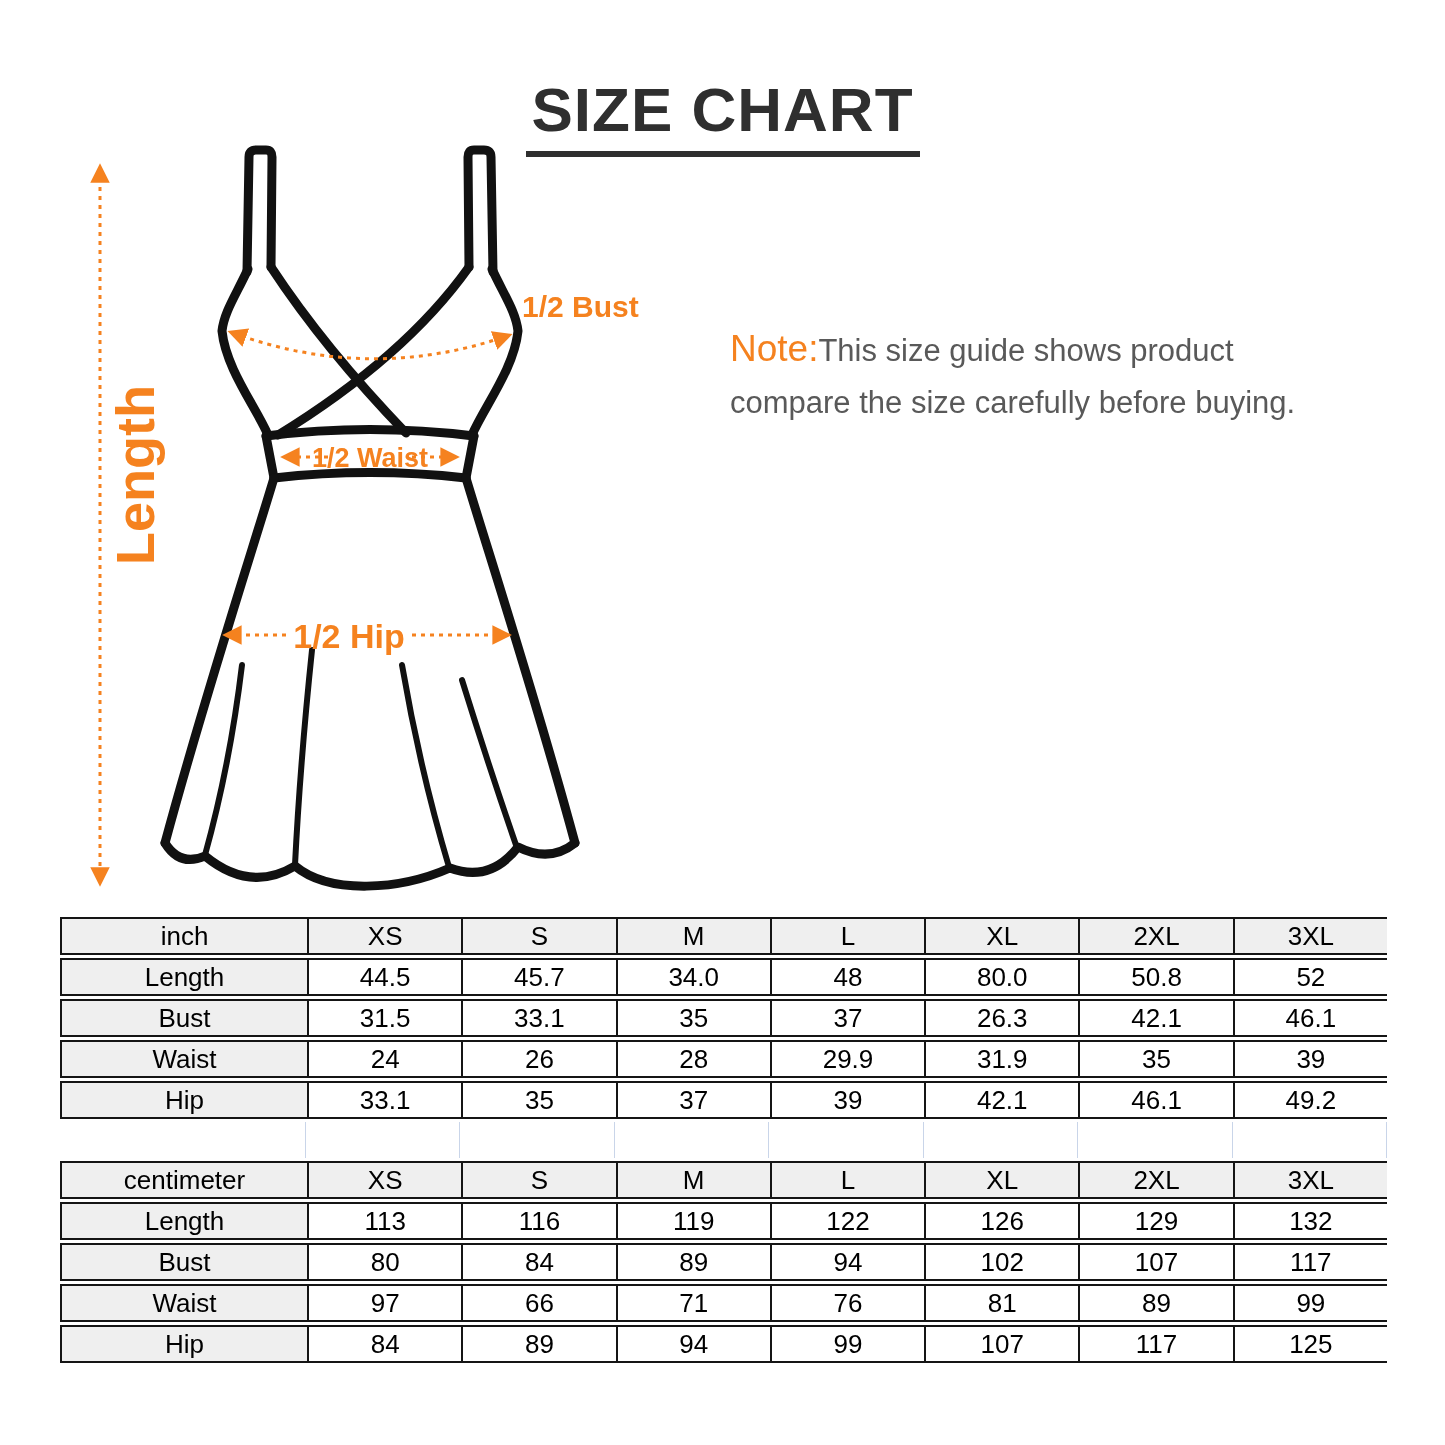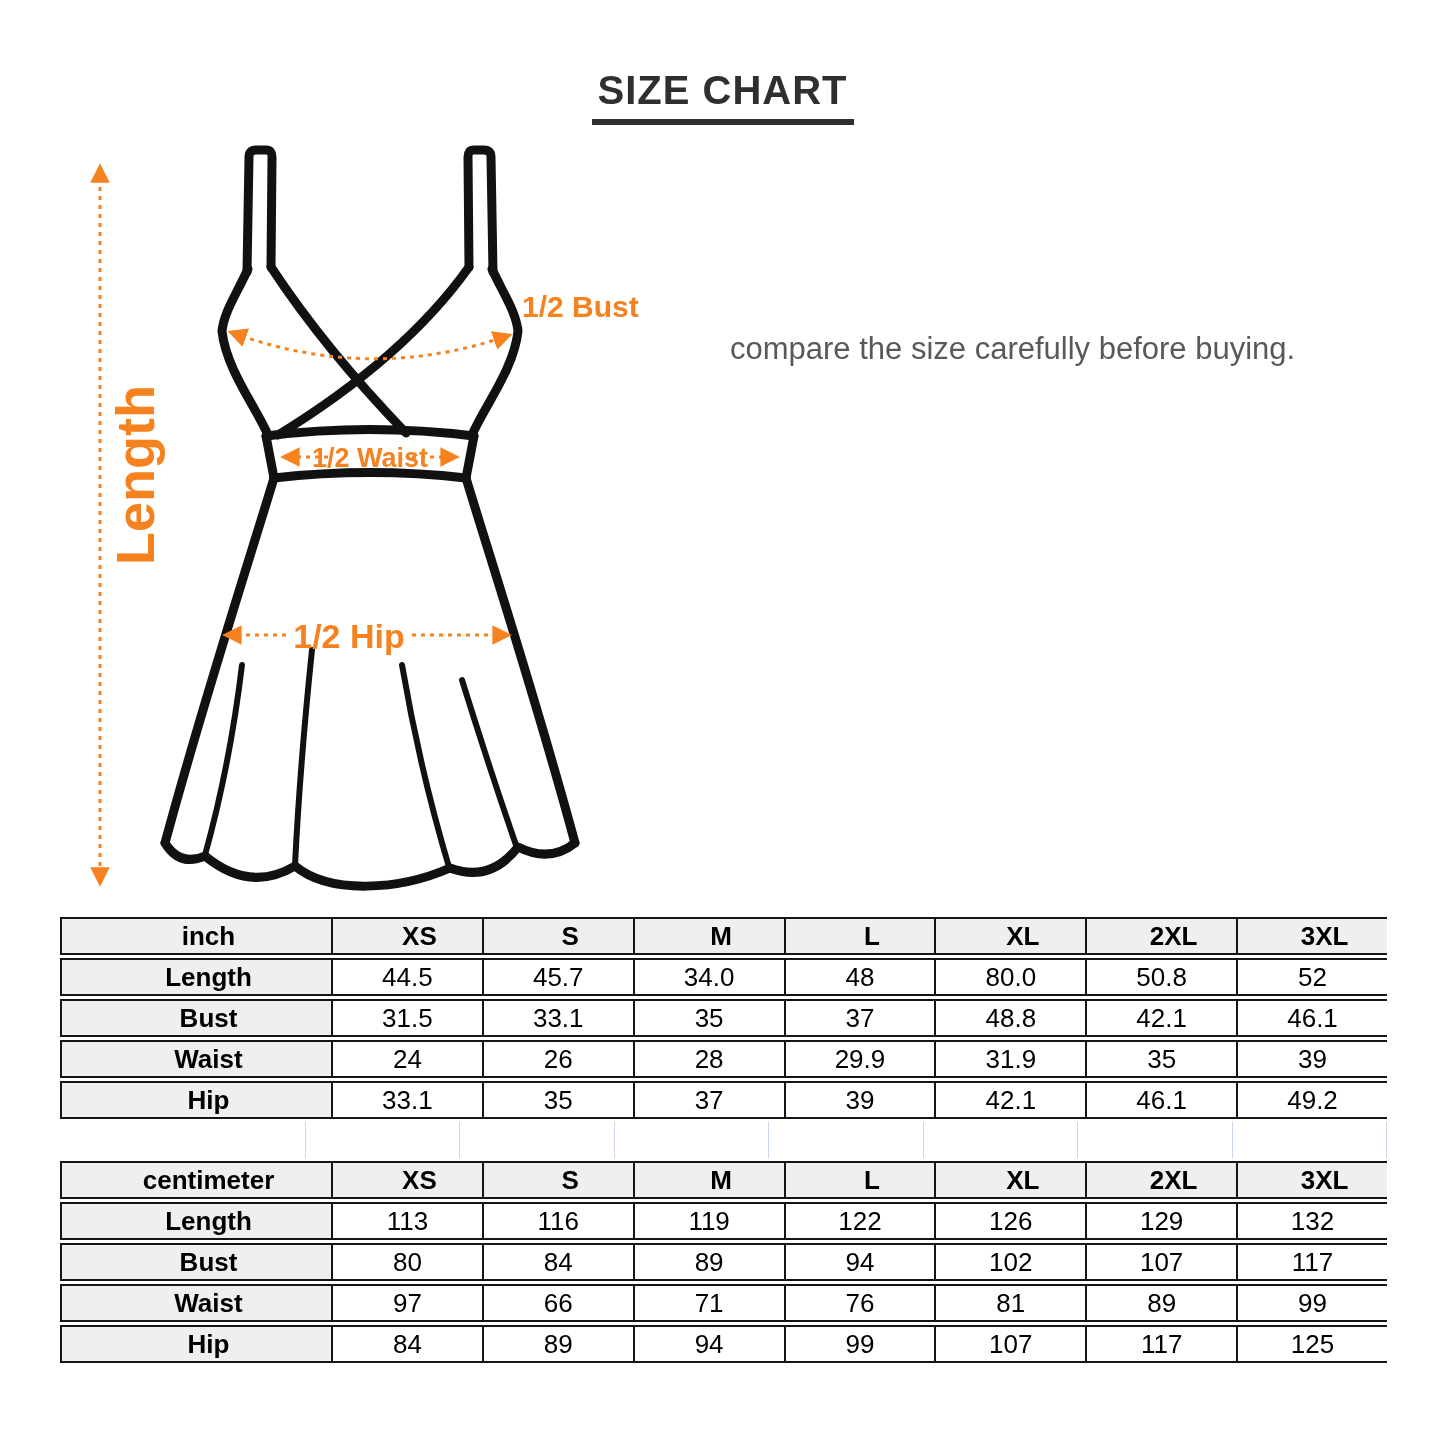--- a/index.html
+++ b/index.html
@@ -4,21 +4,21 @@
 <style>
   html,body { margin:0; padding:0; background:#ffffff; }
   .page {
     position:relative; width:1445px; height:1445px; background:#fff;
     font-family:"Liberation Sans", sans-serif; overflow:hidden; color:#000;
   }
 
   
   .title-row { position:absolute; top:58px; left:0; width:100%; text-align:center; }
   .title {
-    display:inline-block; margin:10px; font-size:40px; font-weight:bold; letter-spacing:1px;
+    display:inline-block; margin:16px; font-size:62px; font-weight:bold; letter-spacing:1px;
     color:var(--title-text,#2f2f2f);
     border-bottom:6px solid var(--title-text,#2f2f2f);
     padding:0 6px 6px 6px;
   }
 
   
   .dress-svg { position:absolute; left:70px; top:145px; width:590px; height:770px; }
   .outline-stroke { stroke:var(--dress-outline,#111111); }
   .accent-stroke { stroke:var(--accent-orange,#f5821f); }
   .accent-fill { fill:var(--accent-orange,#f5821f); }
@@ -35,21 +35,21 @@
   
   .tables-wrap { position:absolute; left:60px; top:914px; width:1327px; }
   table.size-table {
     border-collapse:separate; border-spacing:0 3px; table-layout:fixed; width:100%;
   }
   .size-table th, .size-table td {
     border:2px solid var(--table-border,#151515); border-right:none;
     height:34px; line-height:34px; padding:0; text-align:center; vertical-align:middle;
     font-size:26px; background:#ffffff; overflow:hidden;
   }
-  .size-table th { background:var(--table-header-bg,#efefef); font-weight:bold;padding-left:24px; }
+  .size-table th { background:var(--table-header-bg,#efefef); font-weight:normal; }
   .size-table td { font-weight:normal;margin-left:10px; }
   .size-table .label-col { width:245px; }
 
   .gap-row { height:36px; margin-left:245px; display:flex; }
   .gap-cell { flex:1; border-left:1px solid var(--gap-gridline,#c9d5e9); }
   .gap-cell:last-child { border-right:1px solid var(--gap-gridline,#c9d5e9); }
 </style>
 </head>
 <body>
 
@@ -98,20 +98,21 @@
     </g>
     <g class="accent-fill svg-label" fill="#f5821f">
       <text x="84" y="330" transform="rotate(-90 84 330)" text-anchor="middle" font-size="54">Length</text>
       <text x="452" y="172" font-size="30">1/2 Bust</text>
       <text x="300" y="322" text-anchor="middle" font-size="27">1/2 Waist</text>
       <text x="279" y="503" text-anchor="middle" font-size="34">1/2 Hip</text>
     </g>
   </svg>
 
   <div class="note">
+    <div class="note-line"><span class="note-label">Note:</span><span>This size guide shows product</span></div>
     <div class="note-line">compare the size carefully before buying.</div>
   </div>
 
   <div class="tables-wrap">
     <table class="size-table">
       <thead>
           <tr>
             <th class="label-col">inch</th>
             <th>XS</th>
             <th>S</th>
@@ -132,21 +133,21 @@
             <td>80.0</td>
             <td>50.8</td>
             <td>52</td>
           </tr>
           <tr>
             <th class="label-col">Bust</th>
             <td>31.5</td>
             <td>33.1</td>
             <td>35</td>
             <td>37</td>
-            <td>48.8</td>
+            <td>26.3</td>
             <td>42.1</td>
             <td>46.1</td>
           </tr>
           <tr>
             <th class="label-col">Waist</th>
             <td>24</td>
             <td>26</td>
             <td>28</td>
             <td>29.9</td>
             <td>31.9</td>

